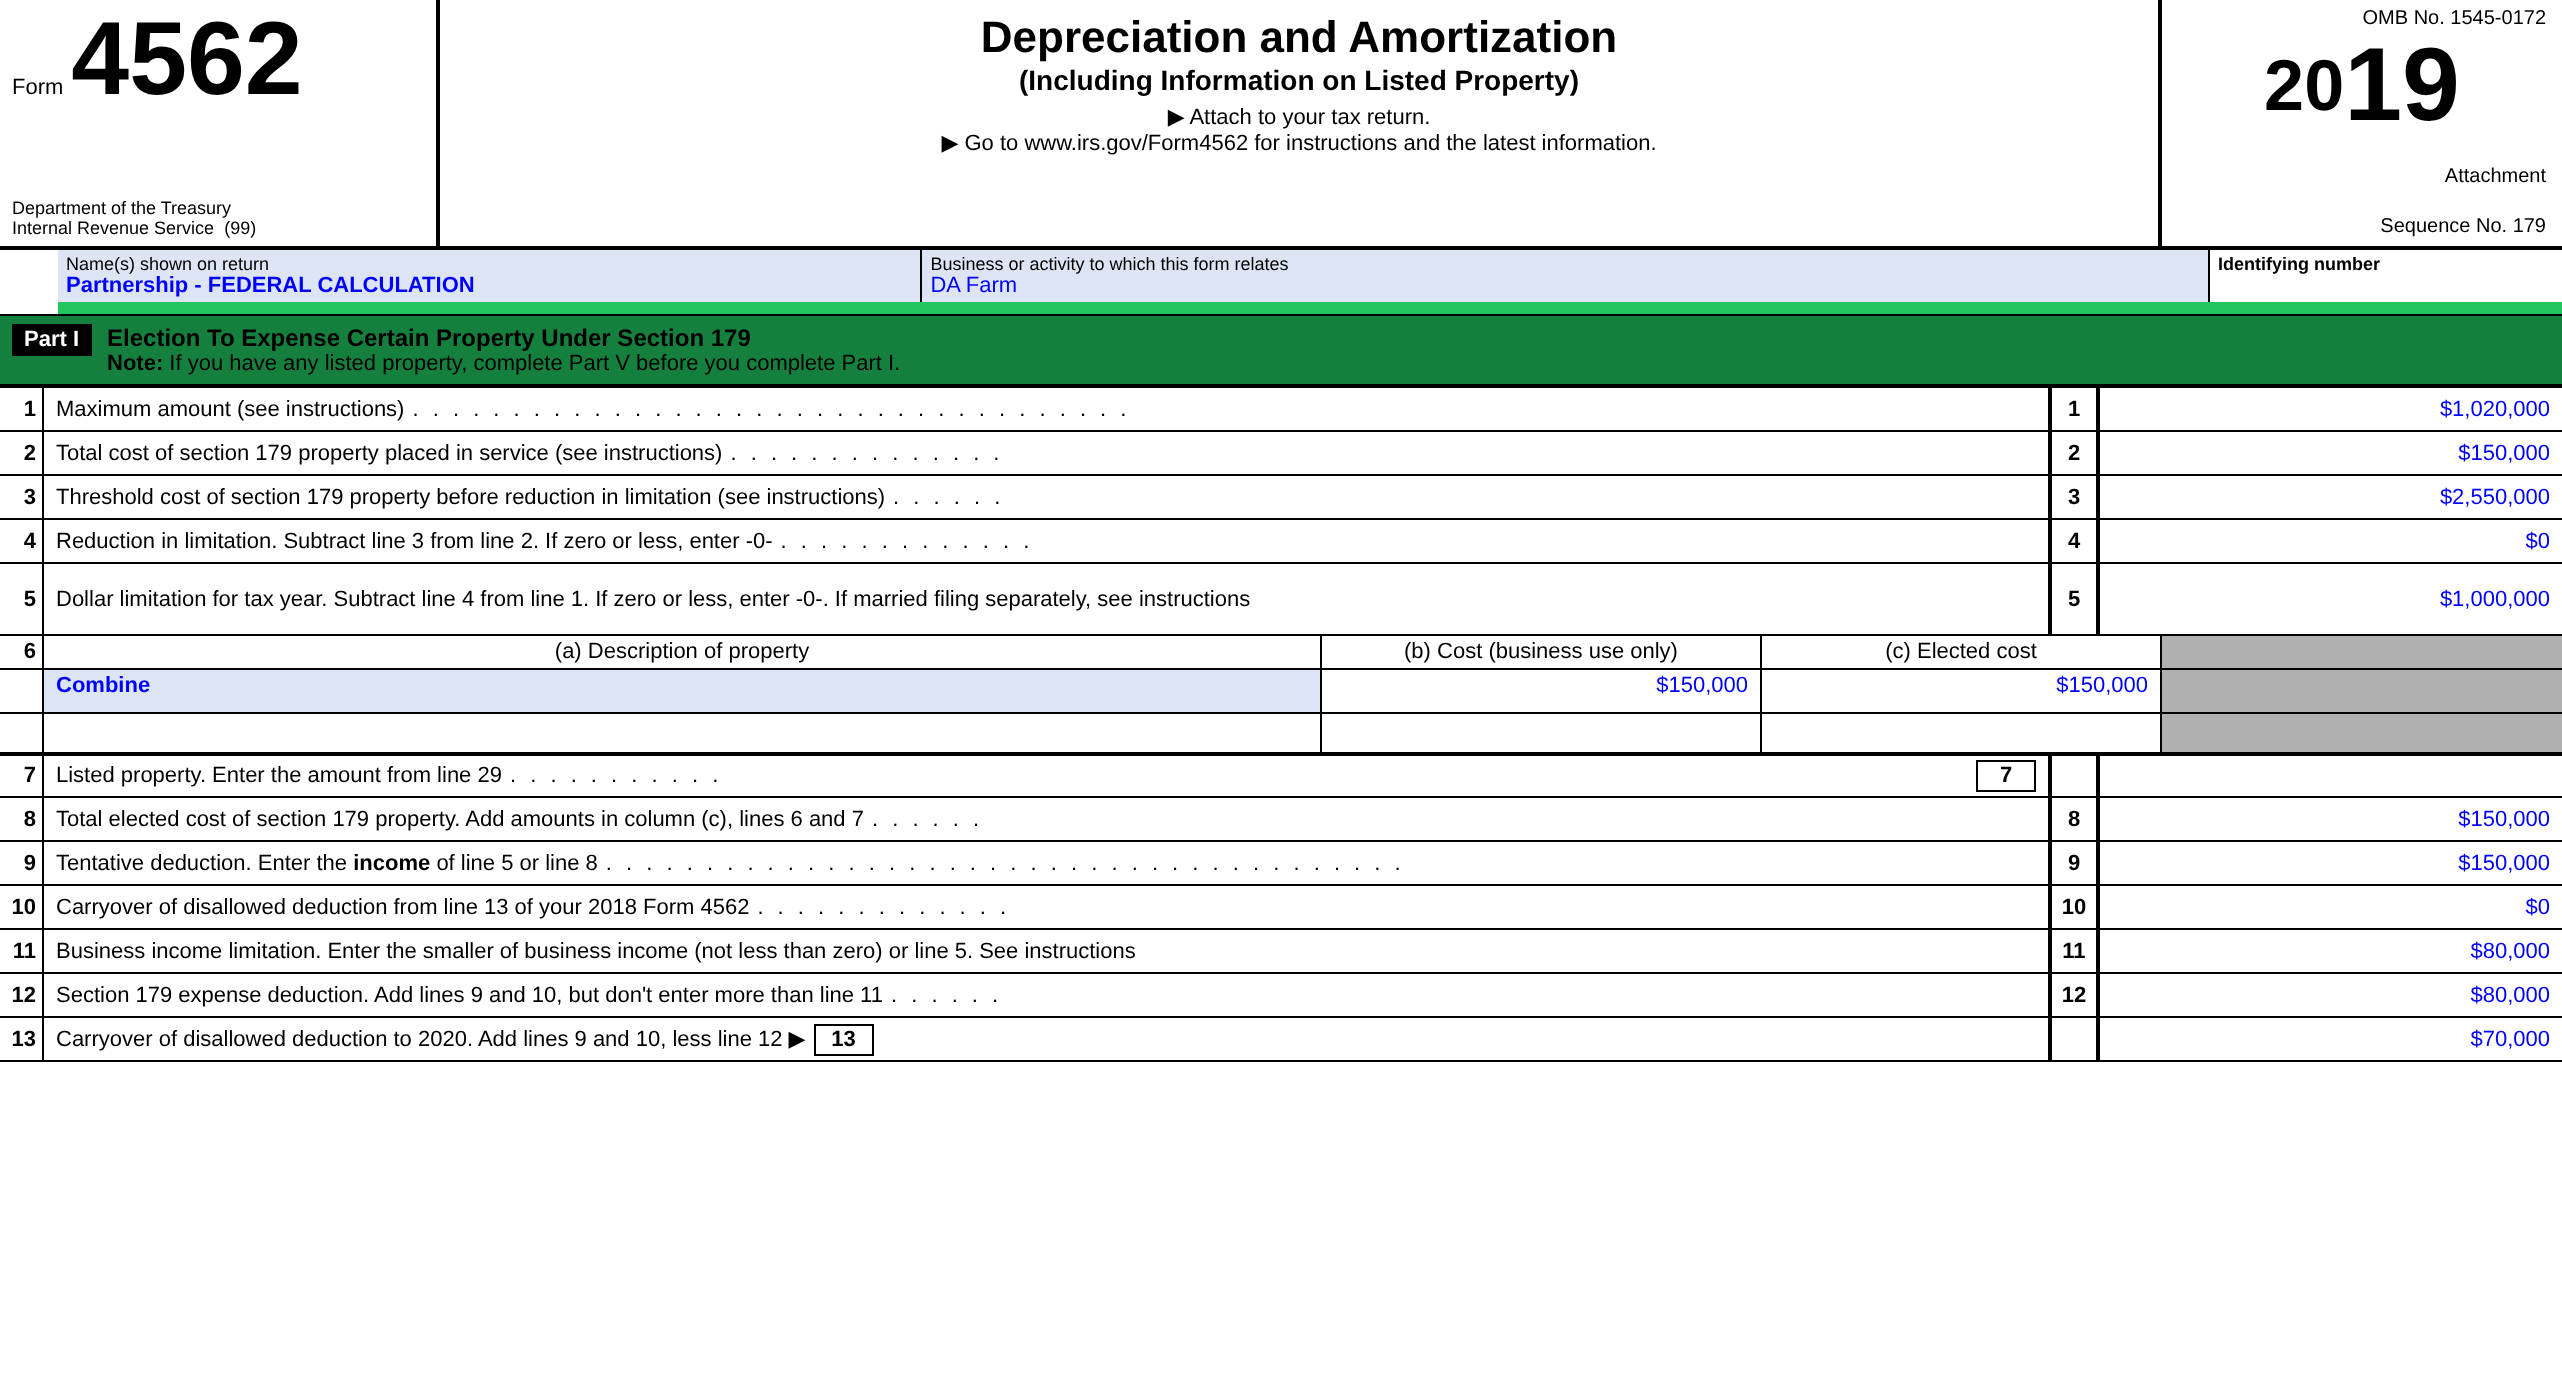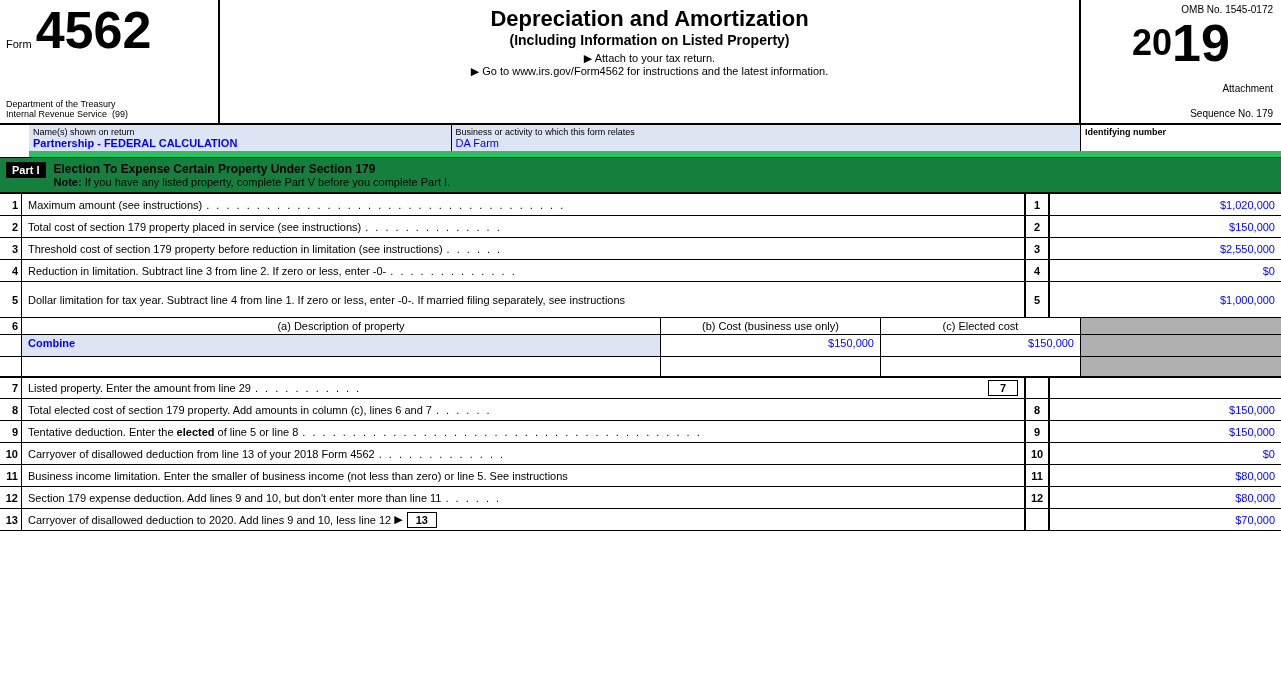--- a/index.html
+++ b/index.html
@@ -28,21 +28,21 @@
     .attachment { font-size: 10px; text-align: right; margin-top: 14px; }
     
     
     .name-row { display: flex; border-bottom: 1px solid #000; }
     .name-cell { flex: 1; border-right: 1px solid #000; padding: 2px 4px; }
     .name-cell-label { font-size: 9px; color: #000; }
     .name-cell-value { color: #00f; font-weight: bold; font-size: 11px; }
     .activity-cell { flex: 1.5; border-right: 1px solid #000; padding: 2px 4px; }
     .activity-label { font-size: 9px; }
     .activity-value { color: #00f; font-size: 11px; }
-    .id-cell { width: 200px; padding: 2px 4px; }
+    .id-cell { width: 176px; padding: 2px 4px; }
     .id-label { font-size: 9px; font-weight: bold; }
     
     
     .part-header { display: flex; align-items: flex-start; padding: 4px 6px; border-bottom: 1px solid #000; background: #15803d; }
     .part-badge { background: #000; color: #fff; font-weight: bold; padding: 2px 6px; margin-right: 8px; white-space: nowrap; font-size: 11px; }
     .part-title { font-weight: bold; font-size: 12px; }
     
     
     .std-row { display: flex; border-bottom: 1px solid #000; min-height: 22px; align-items: stretch; }
     .std-num { width: 22px; display: flex; align-items: center; justify-content: flex-end; padding: 2px 3px; font-weight: bold; border-right: 1px solid #000; }
@@ -205,21 +205,21 @@
       <span>Total elected cost of section 179 property. Add amounts in column (c), lines 6 and 7</span>
       <span class="dots">. . . . . .</span>
     </div>
     <div class="std-refnum">8</div>
     <div class="std-value">$150,000</div>
   </div>
 
   <div class="std-row">
     <div class="std-num">9</div>
     <div class="std-desc">
-      <span>Tentative deduction. Enter the</span>&nbsp;<strong>elected</strong>&nbsp;<span>of line 5 or line 8</span>
+      <span>Tentative deduction. Enter the</span>&nbsp;<strong>income</strong>&nbsp;<span>of line 5 or line 8</span>
       <span class="dots">. . . . . . . . . . . . . . . . . . . . . . . . . . . . . . . . . . . . . . . .</span>
     </div>
     <div class="std-refnum">9</div>
     <div class="std-value">$150,000</div>
   </div>
 
   <div class="std-row">
     <div class="std-num">10</div>
     <div class="std-desc">
       <span>Carryover of disallowed deduction from line 13 of your 2018 Form 4562</span>

